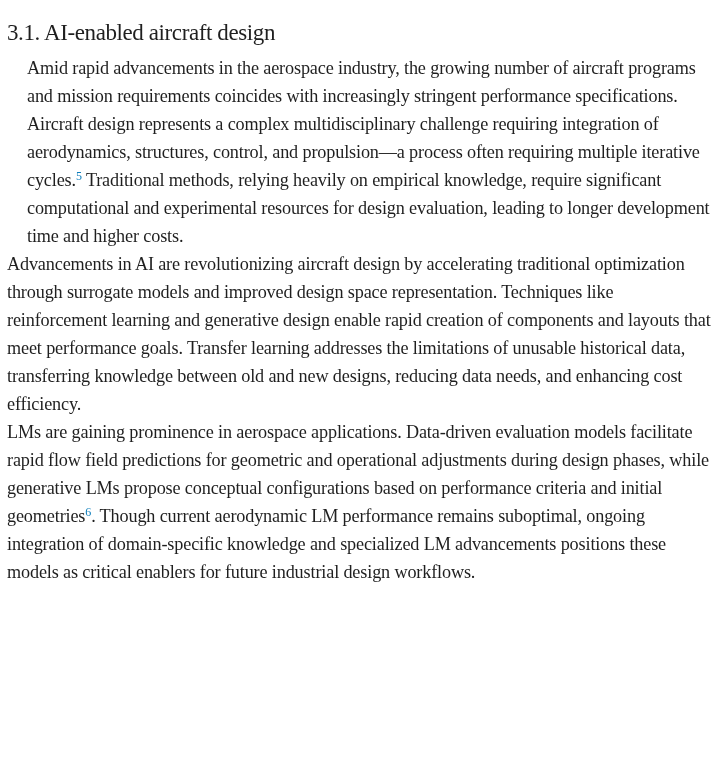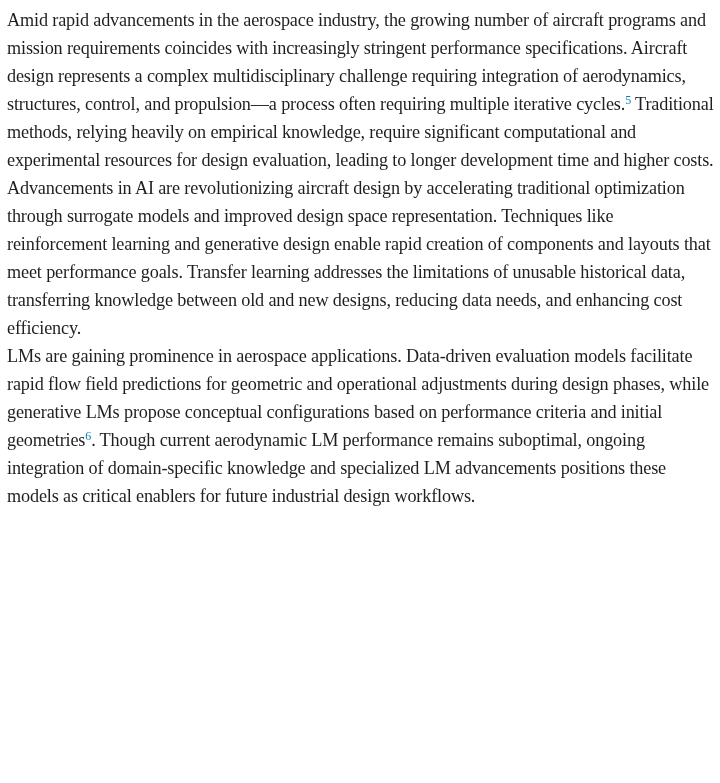--- a/index.html
+++ b/index.html
@@ -42,38 +42,39 @@
     }
     p.para {
       margin: 0;
       font-size: 18.2px;
       line-height: 28px;
       letter-spacing: -0.15px;
       color: #1f1f1f;
       font-family: "Liberation Serif", "DejaVu Serif", serif;
     }
     p.para.first-after-h2 { margin-top: 8px; }
-    p.para.first-after-h3 { margin-top: 6px; }
+    p.para.first-after-h3 { margin-top: 6px; margin-left: 20px; }
     p.para.spaced { margin-top: 0; }
     sup.ref {
       color: #0c7dbb;
       font-size: 12px;
       line-height: 0;
       vertical-align: super;
       position: relative;
       top: 1px;
     }
   </style>
 </head>
 <body>
 
 <div class="article">
 
 
 
+  <h3 class="subsection-title"><span>3.1.</span> <span>AI-enabled aircraft design</span></h3>
 
   <p class="para first-after-h3"><span>Amid rapid advancements in the aerospace industry, the growing number of aircraft programs and mission requirements coincides with increasingly stringent performance specifications. Aircraft design represents a complex multidisciplinary challenge requiring integration of aerodynamics, structures, control, and propulsion—a process often requiring multiple iterative cycles.</span><sup class="ref">5</sup><span> Traditional methods, relying heavily on empirical knowledge, require significant computational and experimental resources for design evaluation, leading to longer development time and higher costs.</span></p>
 
   <p class="para spaced">Advancements in AI are revolutionizing aircraft design by accelerating traditional optimization through surrogate models and improved design space representation. Techniques like reinforcement learning and generative design enable rapid creation of components and layouts that meet performance goals. Transfer learning addresses the limitations of unusable historical data, transferring knowledge between old and new designs, reducing data needs, and enhancing cost efficiency.</p>
 
   <p class="para spaced"><span>LMs are gaining prominence in aerospace applications. Data-driven evaluation models facilitate rapid flow field predictions for geometric and operational adjustments during design phases, while generative LMs propose conceptual configurations based on performance criteria and initial geometries</span><sup class="ref">6</sup><span>. Though current aerodynamic LM performance remains suboptimal, ongoing integration of domain-specific knowledge and specialized LM advancements positions these models as critical enablers for future industrial design workflows.</span></p>
 
 </div>
 
 </body></html>

